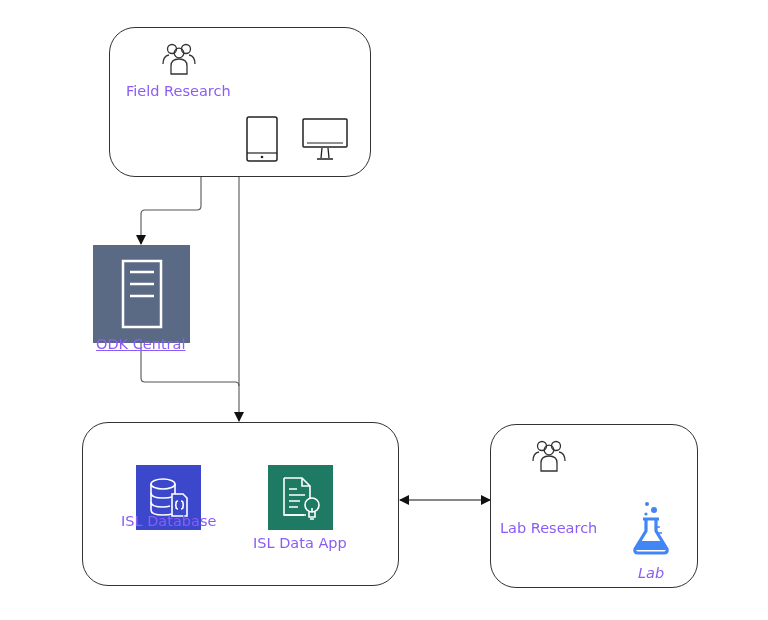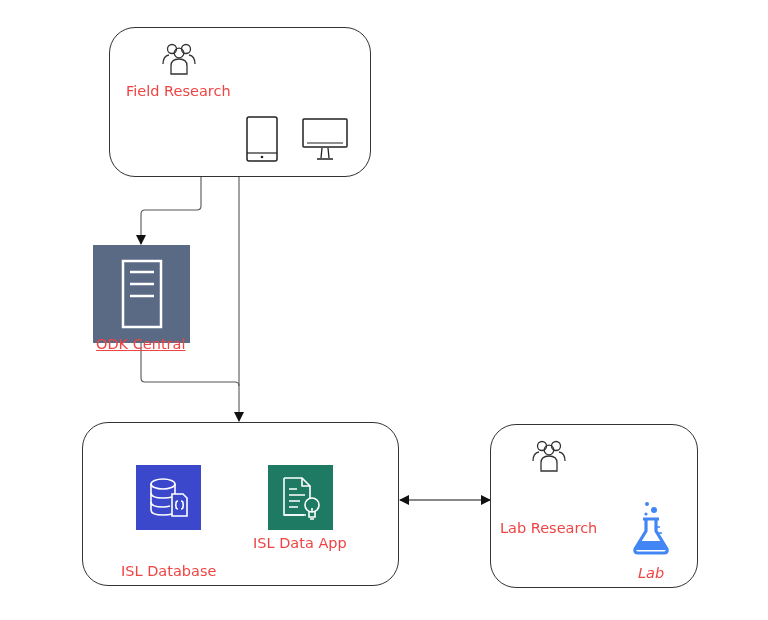--- a/index.html
+++ b/index.html
@@ -1,18 +1,18 @@
 <!DOCTYPE html>
 <html><head>
 <meta charset="utf-8">
 <style>
   html, body { margin: 0; padding: 0; background: #ffffff; }
   body { width: 768px; height: 620px; position: relative; overflow: hidden; font-family: "DejaVu Sans", "Liberation Sans", sans-serif; color: #222; }
   .box { position: absolute; border: 1.5px solid #333; border-radius: 26px; background: #fff; box-sizing: border-box; }
-  .label { position: absolute; font-size: 14.5px; color: #ef4444; white-space: nowrap; }
+  .label { position: absolute; font-size: 14.5px; color: #8b5cf6; white-space: nowrap; }
   .tile { position: absolute; display: flex; align-items: center; justify-content: center; }
   svg.connectors { position: absolute; left: 0; top: 0; }
   .ico { position: absolute; }
 </style>
 </head>
 <body>
 
 <svg class="connectors" width="768" height="620" viewBox="0 0 768 620">
   <defs>
     <marker id="arr" markerWidth="10" markerHeight="10" refX="9" refY="5" orient="auto" markerUnits="userSpaceOnUse">
@@ -69,21 +69,21 @@
       <path d="M4,8 L4,34 Q4,39 16,39 Q22,39 25,38"></path>
       <path d="M28,8 L28,18"></path>
       <path d="M4,17 Q4,22 16,22 Q22,22 25,21"></path>
       <path d="M4,26 Q4,31 16,31 Q20,31 23,30"></path>
       <path d="M25,18 L36,18 L40,22 L40,40 L25,40 Z"></path>
       <path d="M31,25 Q29,25 29,27 L29,28 Q29,29 28,29 Q29,29 29,30 L29,31 Q29,33 31,33"></path>
       <path d="M34,25 Q36,25 36,27 L36,28 Q36,29 37,29 Q36,29 36,30 L36,31 Q36,33 34,33"></path>
     </g>
   </svg>
 </div>
-<div class="label" style="left:121px; top:563px;">ISL Database</div>
+<div class="label" style="left:121px; top:513px;">ISL Database</div>
 
 <div class="tile" style="left:268px; top:465px; width:65px; height:65px; background:#1e7a62;">
   <svg width="46" height="46" viewBox="0 0 46 46">
     <g fill="none" stroke="#fff" stroke-width="1.6">
       <path d="M6,3 L24,3 L32,11 L32,24 M28,40 L6,40 Z"></path>
       <path d="M6,3 L6,40 L26,40"></path>
       <path d="M24,3 L24,11 L32,11"></path>
       <path d="M11,14 L19,14 M11,20 L27,20 M11,26 L22,26 M11,32 L20,32"></path>
       <circle cx="34" cy="30" r="7"></circle>
       <path d="M31,37 L31,42 L37,42 L37,37 M32,44 L36,44 M34,33 L34,37"></path>

